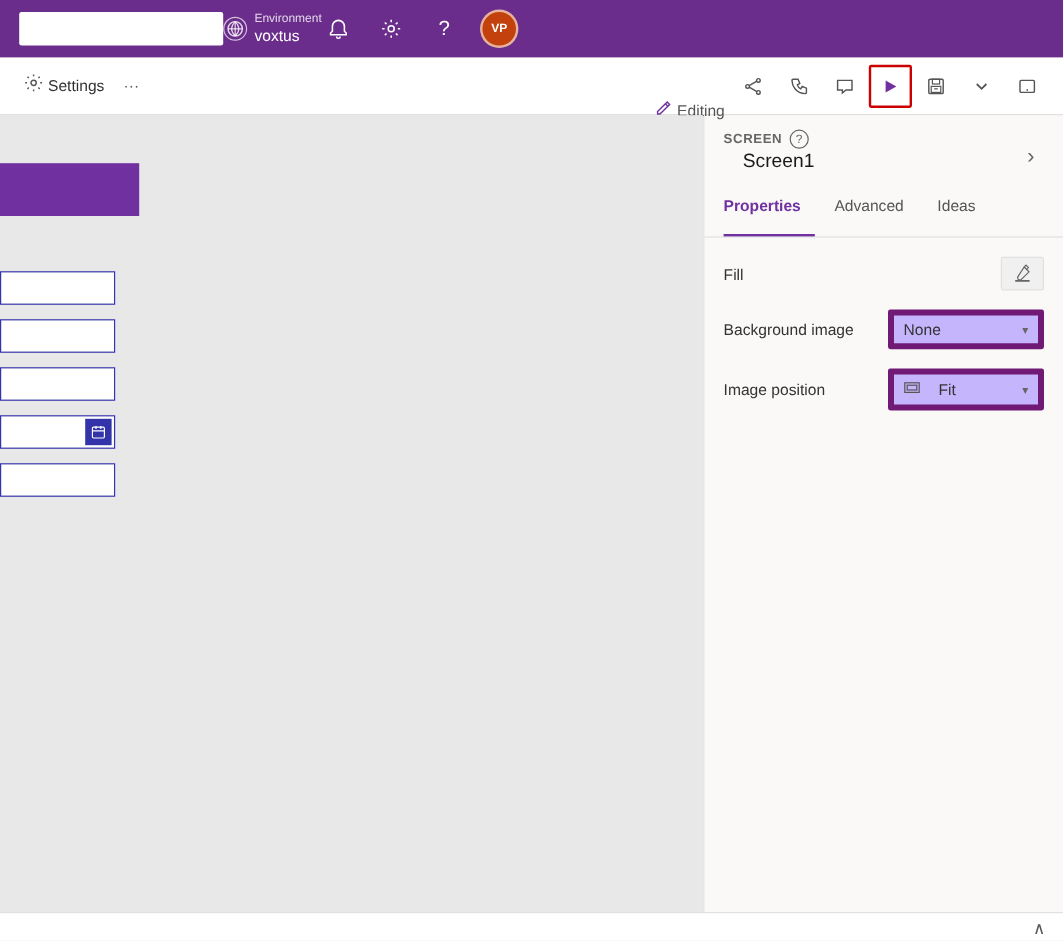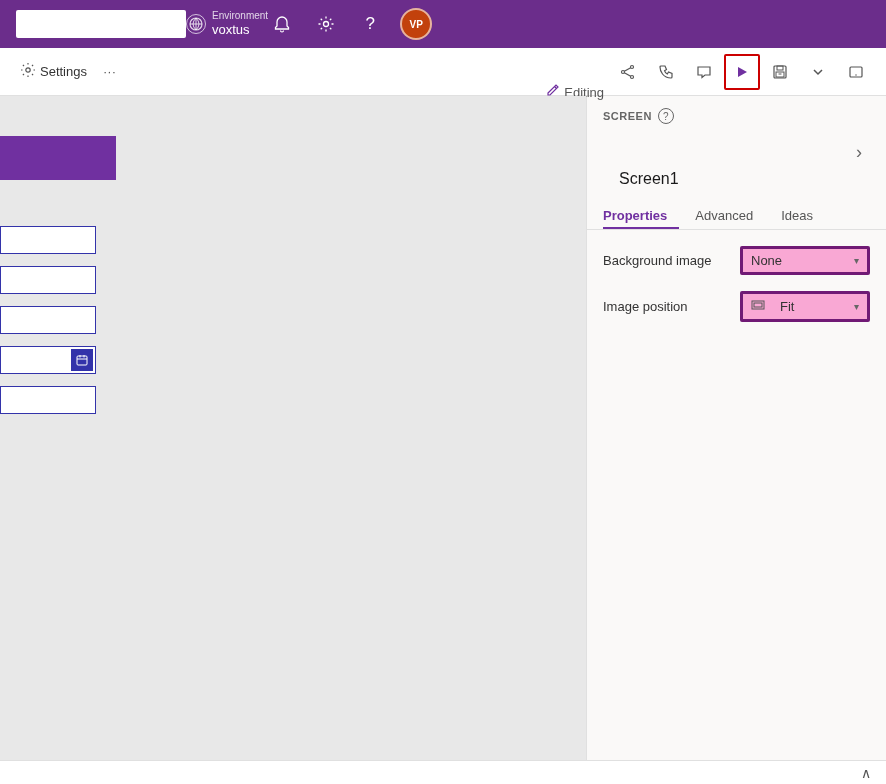--- a/index.html
+++ b/index.html
@@ -236,33 +236,32 @@
       display: flex; align-items: center; justify-content: center;
       font-size: 10px;
       color: #666;
       cursor: pointer;
     }
     .screen-name {
       font-size: 16px;
       font-weight: 500;
       color: #1a1a1a;
       padding: 2px 16px 8px;
-      margin-top: 44px;
     }
     .panel-nav-arrow {
       color: #666; cursor: pointer; font-size: 18px;
       padding: 8px;
     }
     .panel-tabs {
       display: flex;
       border-bottom: 1px solid #e0e0e0;
       padding: 0 16px;
     }
     .panel-tab {
-      padding: 8px 12px 4px 0;
+      padding: 8px 12px 16px 0;
       margin-right: 16px;
       font-size: 13px;
       color: #555;
       cursor: pointer;
       border-bottom: 2px solid transparent;
     }
     .panel-tab.active {
       color: #7030a0;
       border-bottom-color: #7030a0;
       font-weight: 600;
@@ -286,23 +285,23 @@
       border: 1px solid #e0e0e0;
       background: #f0f0f0;
       border-radius: 2px;
       cursor: pointer;
       display: flex; align-items: center; justify-content: center;
       font-size: 14px;
     }
     .prop-select {
       display: flex;
       align-items: center;
-      border: 3px solid #701a75;
+      border: 5px solid #701a75;
       border-radius: 2px;
-      background: #f9a8d4;
+      background: #c4b5fd;
       padding: 4px 8px;
       font-size: 13px;
       color: #333;
       cursor: pointer;
       min-width: 130px;
       justify-content: space-between;
     }
     .dropdown-arrow { font-size: 10px; color: #666; }
 
     
@@ -475,20 +474,30 @@
       <div class="panel-tab">
         <span>Advanced</span>
       </div>
       <div class="panel-tab">
         <span>Ideas</span>
       </div>
     </div>
 
     <div class="panel-body">
 
+      <div class="prop-row">
+        <span class="prop-label">Fill</span>
+        <div class="fill-swatch">
+          <svg width="16" height="16" viewBox="0 0 16 16" fill="none">
+            <path d="M9.5 2.5L13.5 6.5l-7 7-2-0.5L4 11z" stroke="#666" stroke-width="1" fill="none"></path>
+            <path d="M9.5 2.5l1.5-1.5 2 2-1.5 1.5" stroke="#666" stroke-width="1" fill="none"></path>
+            <line x1="2" y1="14" x2="14" y2="14" stroke="#666" stroke-width="1.5"></line>
+          </svg>
+        </div>
+      </div>
 
       <div class="prop-row">
         <span class="prop-label">Background image</span>
         <div class="prop-select">
           <span>None</span>
           <span class="dropdown-arrow">▾</span>
         </div>
       </div>
 
       <div class="prop-row">

